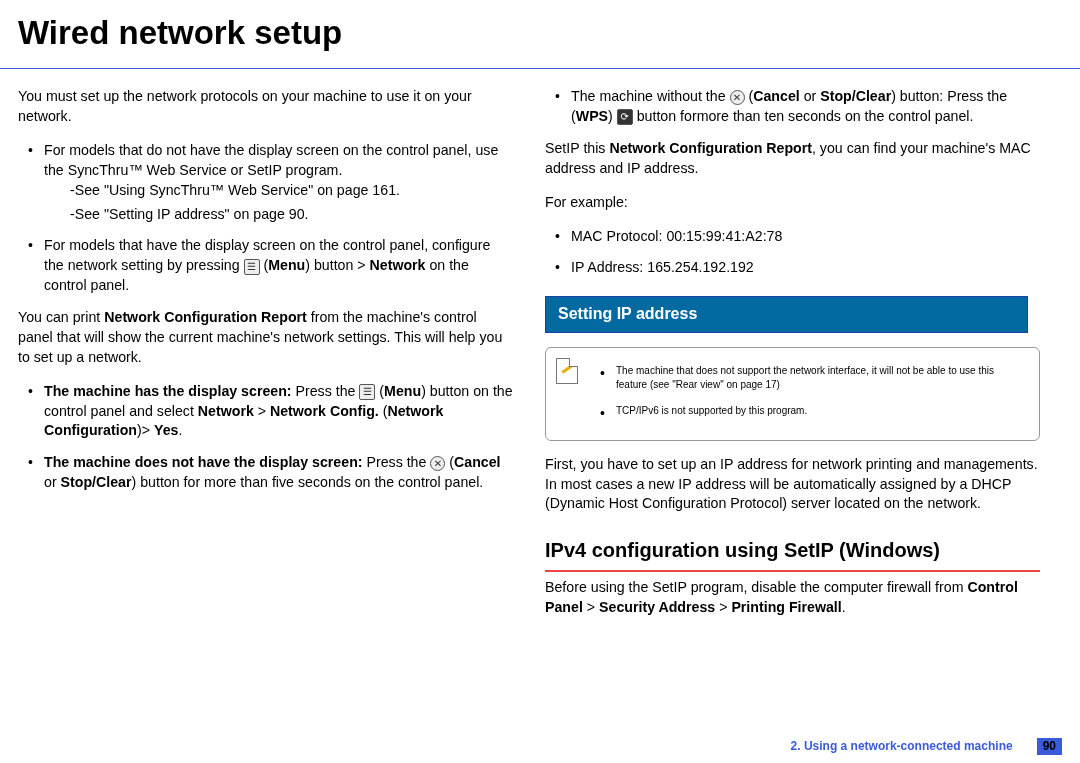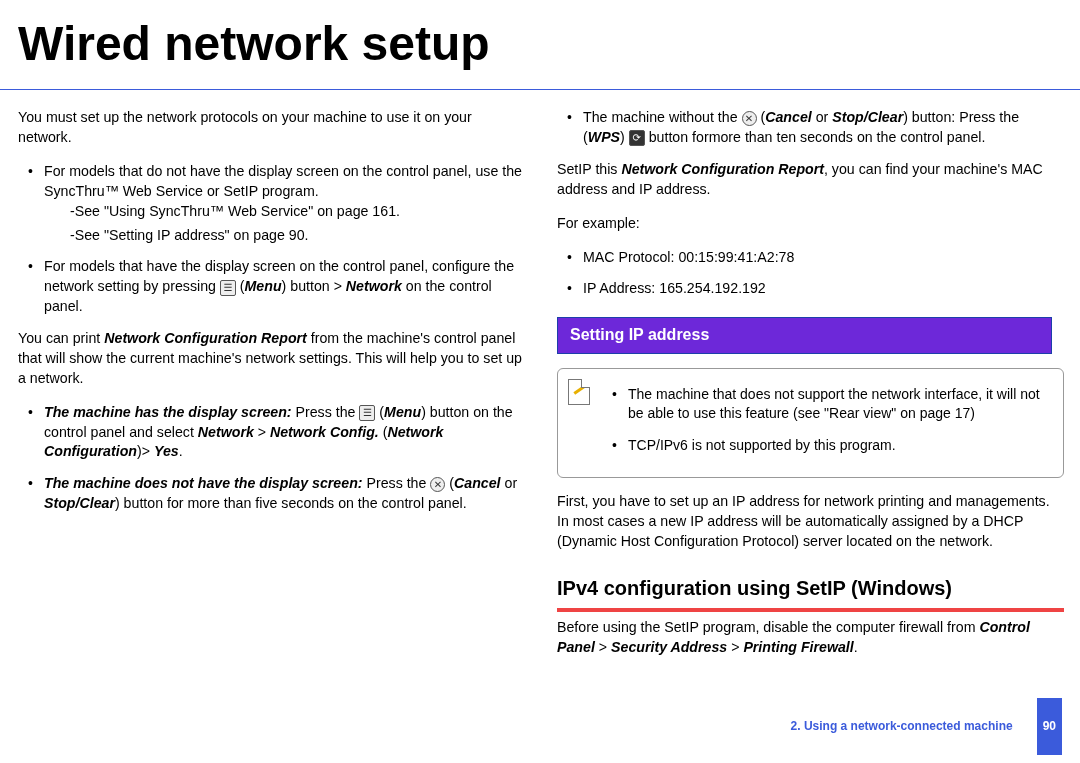--- a/index.html
+++ b/index.html
@@ -9,29 +9,29 @@
     font-family: "Segoe UI", Arial, sans-serif;
     background: #fff;
     color: #000;
     width: 1080px;
     height: 763px;
     overflow: hidden;
     font-size: 14.2px;
     line-height: 1.4;
   }
   .page-title {
-    font-size: 48px;
+    font-size: 33px;
     font-weight: bold;
     padding: 10px 18px 12px 18px;
     border-bottom: 1px solid #3b5bdb;
   }
   .columns {
     display: flex;
     gap: 32px;
-    padding: 12px 16px 0 18px;
+    padding: 12px 40px 0 18px;
   }
   .col { flex:1; min-width:0; }
   p { margin: 6px 0 14px 0; }
   ul { list-style: none; padding:0; margin:0; }
   ul.bullets > li {
     position: relative;
     padding-left: 26px;
     margin: 6px 0 12px 0;
   }
   ul.bullets > li::before {
@@ -39,42 +39,42 @@
     position: absolute;
     left: 10px;
     top: 0;
     font-size: 14px;
   }
   .sub {
     margin-left: 26px;
     margin-bottom:4px;
   }
   .section-bar {
-    background: #6d28d9;
+    background: #0369a1;
     color: #fff;
     font-weight: bold;
     font-size: 16px;
     padding: 6px 12px;
     margin: 18px 12px 14px 0;
     border: 1px solid #1c3faa;
   }
   .subhead {
     font-size: 20px;
     font-weight: bold;
     margin: 22px 0 4px 0;
     padding-bottom:6px;
-    border-bottom: 4px solid #ef4444;
+    border-bottom: 2px solid #ef4444;
   }
   .note-box {
     border: 1px solid #999;
     border-radius: 6px;
     padding: 10px 12px 10px 44px;
     margin: 10px 0 14px 0;
     position: relative;
-    font-size: 14px;
+    font-size: 10px;
   }
   .note-box .note-icon {
     position: absolute;
     left: 10px;
     top: 10px;
     width: 22px; height: 26px;
     border:1px solid #777;
     background:#fff;
   }
   .note-box .note-icon::after{
@@ -116,25 +116,25 @@
     right:18px;
     font-size:12px;
     color:#3b5bdb;
     font-weight:bold;
     display:flex;
     align-items:center;
     gap:24px;
   }
   .footer .pg{
     background:#3b5bdb;
-    color:#ffffff;
-    padding:20px 6px;
+    color:#000000;
+    padding:0 6px;
     font-size:12px;
   }
-  b { font-weight:bold;font-style:italic; }
+  b { font-weight:bold; }
 </style>
 </head>
 <body>
 
 <div class="page-title">Wired network setup</div>
 
 <div class="columns">
   <div class="col">
     <p>You must set up the network protocols on your machine to use it on your network.</p>
     <ul class="bullets">

